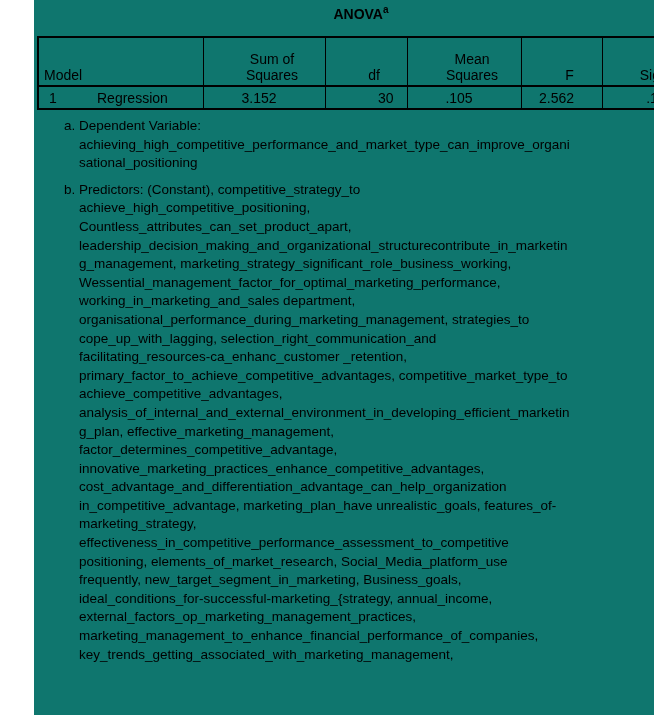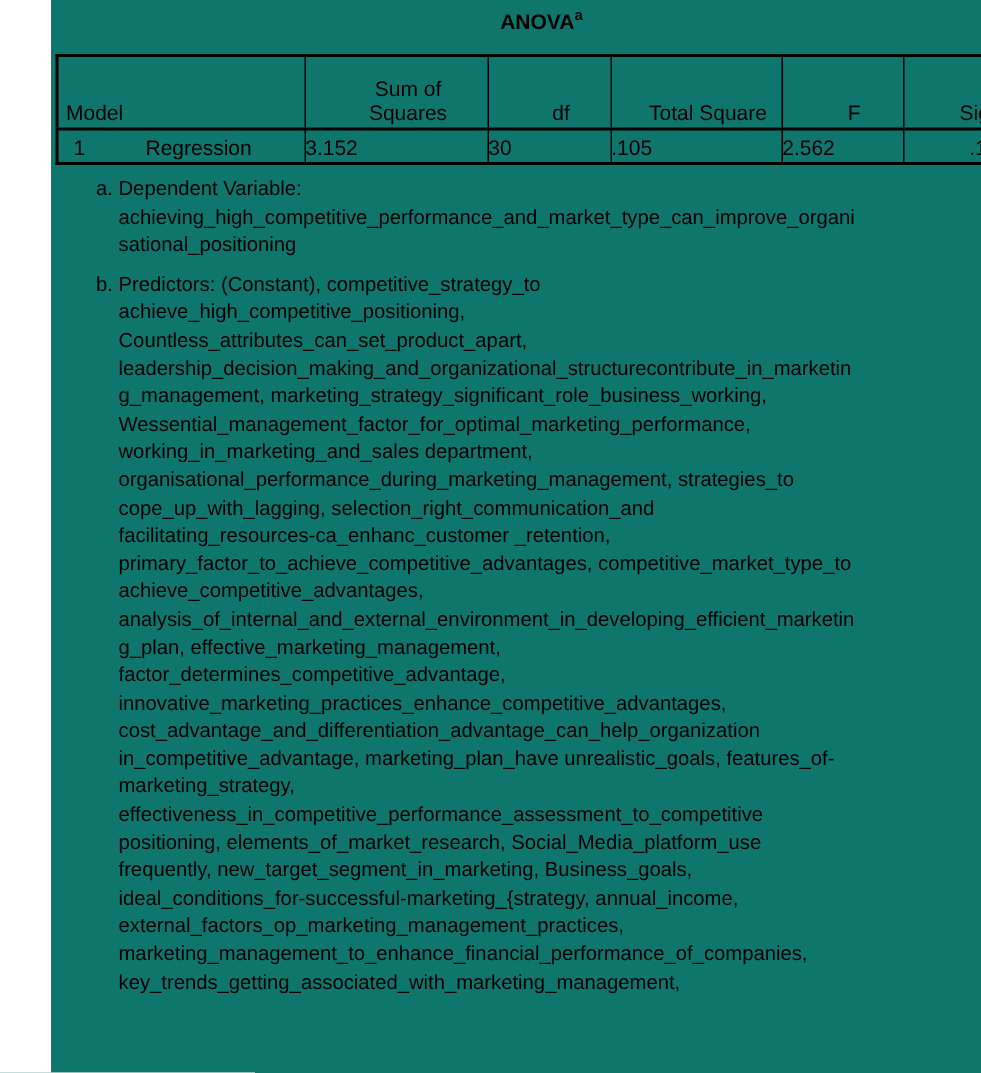--- a/index.html
+++ b/index.html
@@ -55,22 +55,22 @@
     text-align: center;
     white-space: pre-line;
     line-height: 16px;
   }
   table.anova thead th.model-h { text-align: left; padding-left: 5px; }
   table.anova tbody tr { height: 23px; }
   table.anova tbody td { padding: 0; vertical-align: middle; }
   .model-cell { display: flex; align-items: center; }
   .model-cell .mnum { width: 58px; padding-left: 10px; box-sizing: border-box; }
   .model-cell .mlabel { flex: 1; }
-  td.num { text-align: left; padding-right: 10px !important; }
-  td.num-df { padding-right: 13px !important; }
+  td.num { text-align: center; padding-right: 10px !important; }
+  td.num-df { text-align: right; padding-right: 13px !important; }
   td.num-sig { text-align: right; padding-right: 7px !important; }
   td sup { font-size: 10px; line-height: 0; }
   
   .footnote {
     display: flex;
     margin-left: 30px;
     margin-right: 6px;
     font-size: 13.5px;
     line-height: 18.6px;
   }
@@ -96,21 +96,21 @@
       <col style="width:114px">
       <col style="width:81px">
       <col style="width:84px">
     </colgroup>
     <thead>
       <tr>
         <th class="model-h">Model</th>
         <th>Sum of
 Squares</th>
         <th>df</th>
-        <th>Total Square</th>
+        <th>Mean Squares</th>
         <th>F</th>
         <th>Sig.</th>
       </tr>
     </thead>
     <tbody>
       <tr>
         <td>
           <div class="model-cell">
             <span class="mnum">1</span>
             <span class="mlabel">Regression</span>

